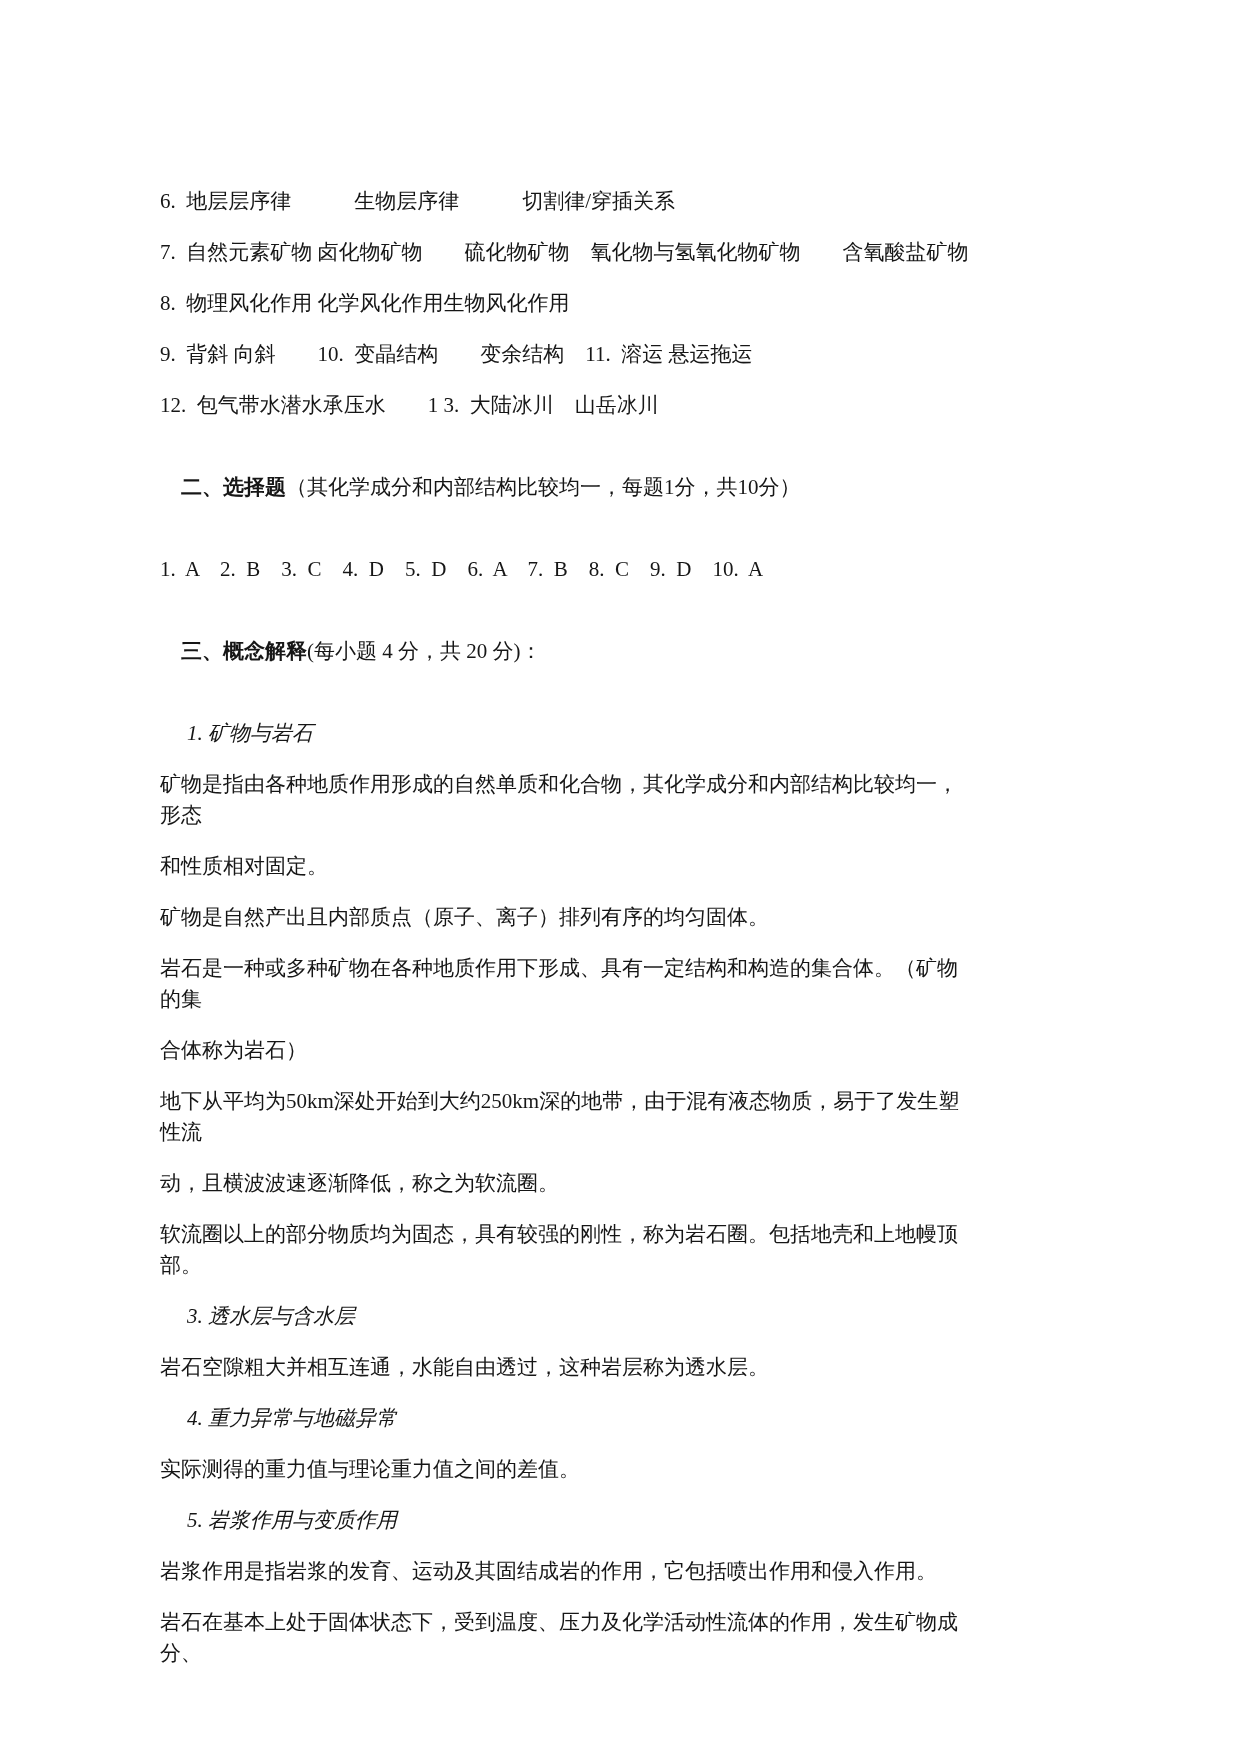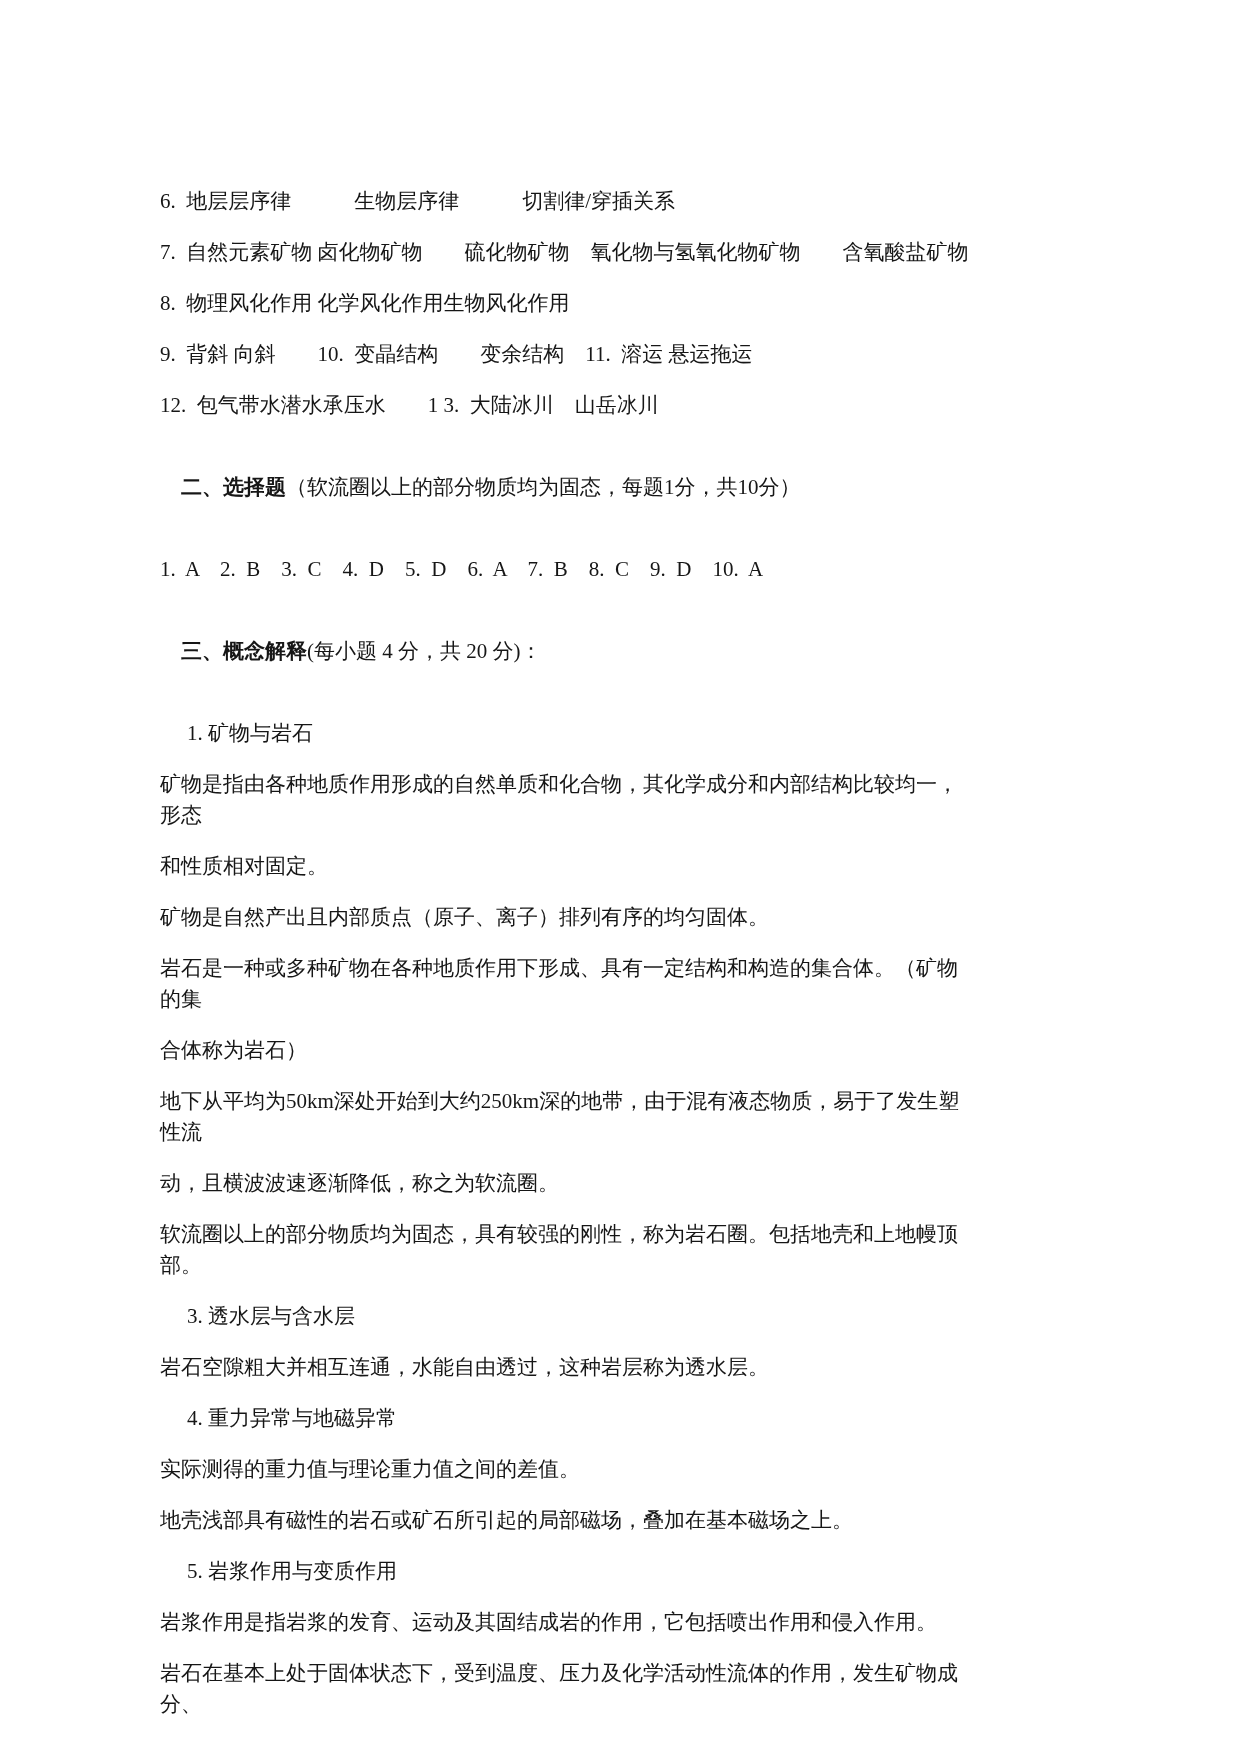--- a/index.html
+++ b/index.html
@@ -23,39 +23,40 @@
   }
   .line {
     font-size: 21px;
     line-height: 31px;
     margin-bottom: 20px;
     white-space: pre-wrap;
     text-align: left;
   }
   .indent {
     padding-left: 27px;
+    font-style: italic;
   }
   .bold {
     font-weight: bold;
     text-align: right;
   }
 </style>
 </head>
 <body>
 
 <div class="page">
 
   <div class="line">6.  地层层序律　　　生物层序律　　　切割律/穿插关系</div>
   <div class="line">7.  自然元素矿物 卤化物矿物　　硫化物矿物　氧化物与氢氧化物矿物　　含氧酸盐矿物</div>
   <div class="line">8.  物理风化作用 化学风化作用生物风化作用</div>
   <div class="line">9.  背斜 向斜　　10.  变晶结构　　变余结构　11.  溶运 悬运拖运</div>
   <div class="line">12.  包气带水潜水承压水　　1 3.  大陆冰川　山岳冰川</div>
 
   <div class="line">
-    <span class="bold">二、选择题</span><span>（软流圈以上的部分物质均为固态，每题1分，共10分）</span>
+    <span class="bold">二、选择题</span><span>（其化学成分和内部结构比较均一，每题1分，共10分）</span>
   </div>
   <div class="line">1.  A    2.  B    3.  C    4.  D    5.  D    6.  A    7.  B    8.  C    9.  D    10.  A</div>
 
   <div class="line">
     <span class="bold">三、概念解释</span><span>(每小题 4 分，共 20 分)：</span>
   </div>
 
   <div class="line indent">1. 矿物与岩石</div>
   <div class="line">矿物是指由各种地质作用形成的自然单质和化合物，其化学成分和内部结构比较均一，形态</div>
   <div class="line">和性质相对固定。</div>
@@ -65,19 +66,18 @@
 
   <div class="line">地下从平均为50km深处开始到大约250km深的地带，由于混有液态物质，易于了发生塑性流</div>
   <div class="line">动，且横波波速逐渐降低，称之为软流圈。</div>
   <div class="line">软流圈以上的部分物质均为固态，具有较强的刚性，称为岩石圈。包括地壳和上地幔顶部。</div>
 
   <div class="line indent">3. 透水层与含水层</div>
   <div class="line">岩石空隙粗大并相互连通，水能自由透过，这种岩层称为透水层。</div>
 
   <div class="line indent">4. 重力异常与地磁异常</div>
   <div class="line">实际测得的重力值与理论重力值之间的差值。</div>
-  <div class="line">地壳浅部具有磁性的岩石或矿石所引起的局部磁场，叠加在基本磁场之上。</div>
 
   <div class="line indent">5. 岩浆作用与变质作用</div>
   <div class="line">岩浆作用是指岩浆的发育、运动及其固结成岩的作用，它包括喷出作用和侵入作用。</div>
   <div class="line">岩石在基本上处于固体状态下，受到温度、压力及化学活动性流体的作用，发生矿物成分、</div>
 
 </div>
 
 </body></html>

